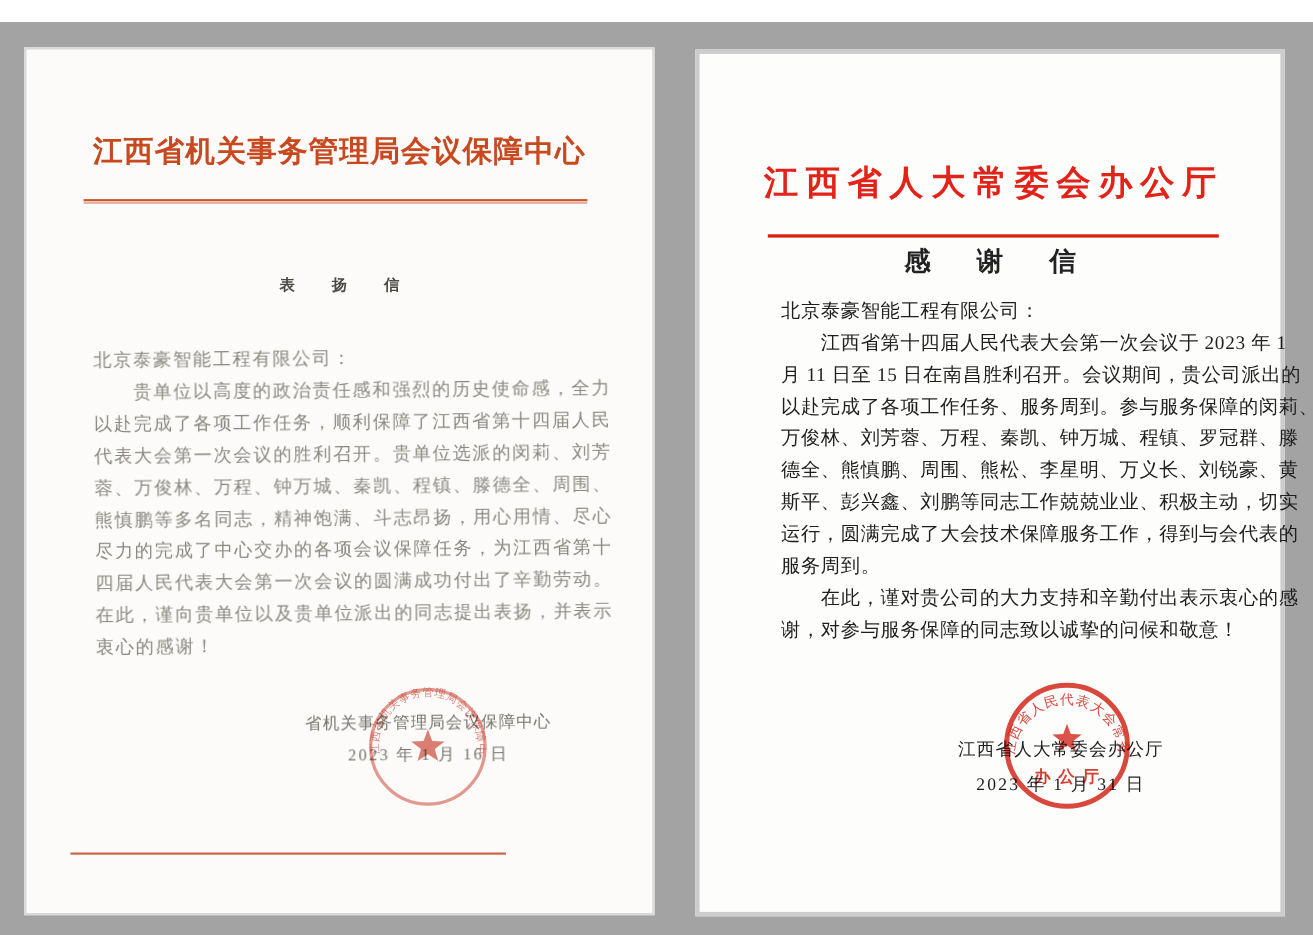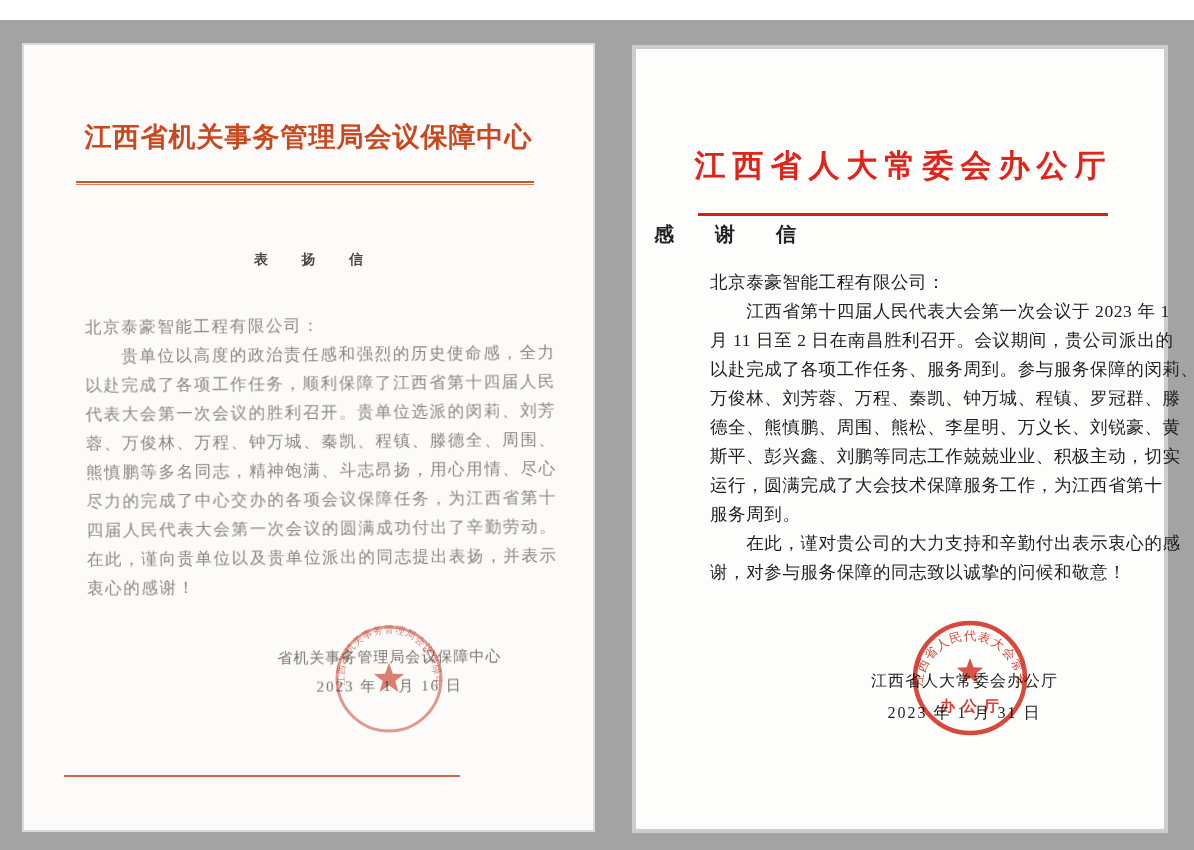--- a/index.html
+++ b/index.html
@@ -26,22 +26,22 @@
   .l-footrule{position:absolute;left:40px;top:730px;width:396px;height:2px;background:#c96848;}
   .seal{position:absolute;mix-blend-mode:multiply;}
   .seal-left{left:307px;top:576px;}
   
   .page-right{left:632px;top:25px;width:536px;height:788px;background:#fdfdfc;
               border:4px solid #cccccc;}
   .r-head{position:absolute;left:0;top:96px;width:100%;text-align:center;
           font-weight:bold;font-size:31px;letter-spacing:7px;color:#e2231a;
           text-indent:7px;white-space:nowrap;}
   .r-rule{position:absolute;left:62px;top:164px;width:410px;height:3px;background:#dc1f12;}
-  .r-title{position:absolute;left:0;top:172px;width:100%;text-align:left;
-           font-weight:bold;font-size:20px;letter-spacing:18px;color:#222;text-indent:18px;}
+  .r-title{position:absolute;left:0;top:172px;width:100%;text-align:center;
+           font-weight:bold;font-size:24px;letter-spacing:18px;color:#222;text-indent:18px;}
   .r-body{position:absolute;left:74px;top:219px;width:425px;
           font-size:17.5px;letter-spacing:0.6px;line-height:29px;color:#1e1e1e;}
   .r-sign{position:absolute;left:176px;top:622px;width:305px;text-align:center;
           font-size:16px;letter-spacing:1px;color:#1e1e1e;}
   .r-sign .date{margin-top:11px;letter-spacing:2px;}
   .seal-right{left:272px;top:567px;}
   .line{white-space:nowrap;}
 </style>
 </head>
 <body>
@@ -86,26 +86,26 @@
   </div>
 
   <div class="page page-right">
     <div class="r-head">江西省人大常委会办公厅</div>
     <div class="r-rule"></div>
     <div class="r-title">感 谢 信</div>
 
     <div class="r-body">
       <div class="line">北京泰豪智能工程有限公司：</div>
       <div class="line">　　江西省第十四届人民代表大会第一次会议于 2023 年 1</div>
-      <div class="line">月 11 日至 2 日在南昌胜利召开。会议期间，贵公司派出的</div>
+      <div class="line">月 11 日至 15 日在南昌胜利召开。会议期间，贵公司派出的</div>
       <div class="line">以赴完成了各项工作任务、服务周到。参与服务保障的闵莉、</div>
       <div class="line">万俊林、刘芳蓉、万程、秦凯、钟万城、程镇、罗冠群、滕</div>
       <div class="line">德全、熊慎鹏、周围、熊松、李星明、万义长、刘锐豪、黄</div>
       <div class="line">斯平、彭兴鑫、刘鹏等同志工作兢兢业业、积极主动，切实</div>
-      <div class="line">运行，圆满完成了大会技术保障服务工作，为江西省第十</div>
+      <div class="line">运行，圆满完成了大会技术保障服务工作，得到与会代表的</div>
       <div class="line">服务周到。</div>
       <div class="line">　　在此，谨对贵公司的大力支持和辛勤付出表示衷心的感</div>
       <div class="line">谢，对参与服务保障的同志致以诚挚的问候和敬意！</div>
     </div>
 
     <div class="r-sign">
       <div>江西省人大常委会办公厅</div>
       <div class="date">2023 年 1 月 31 日</div>
     </div>
 

